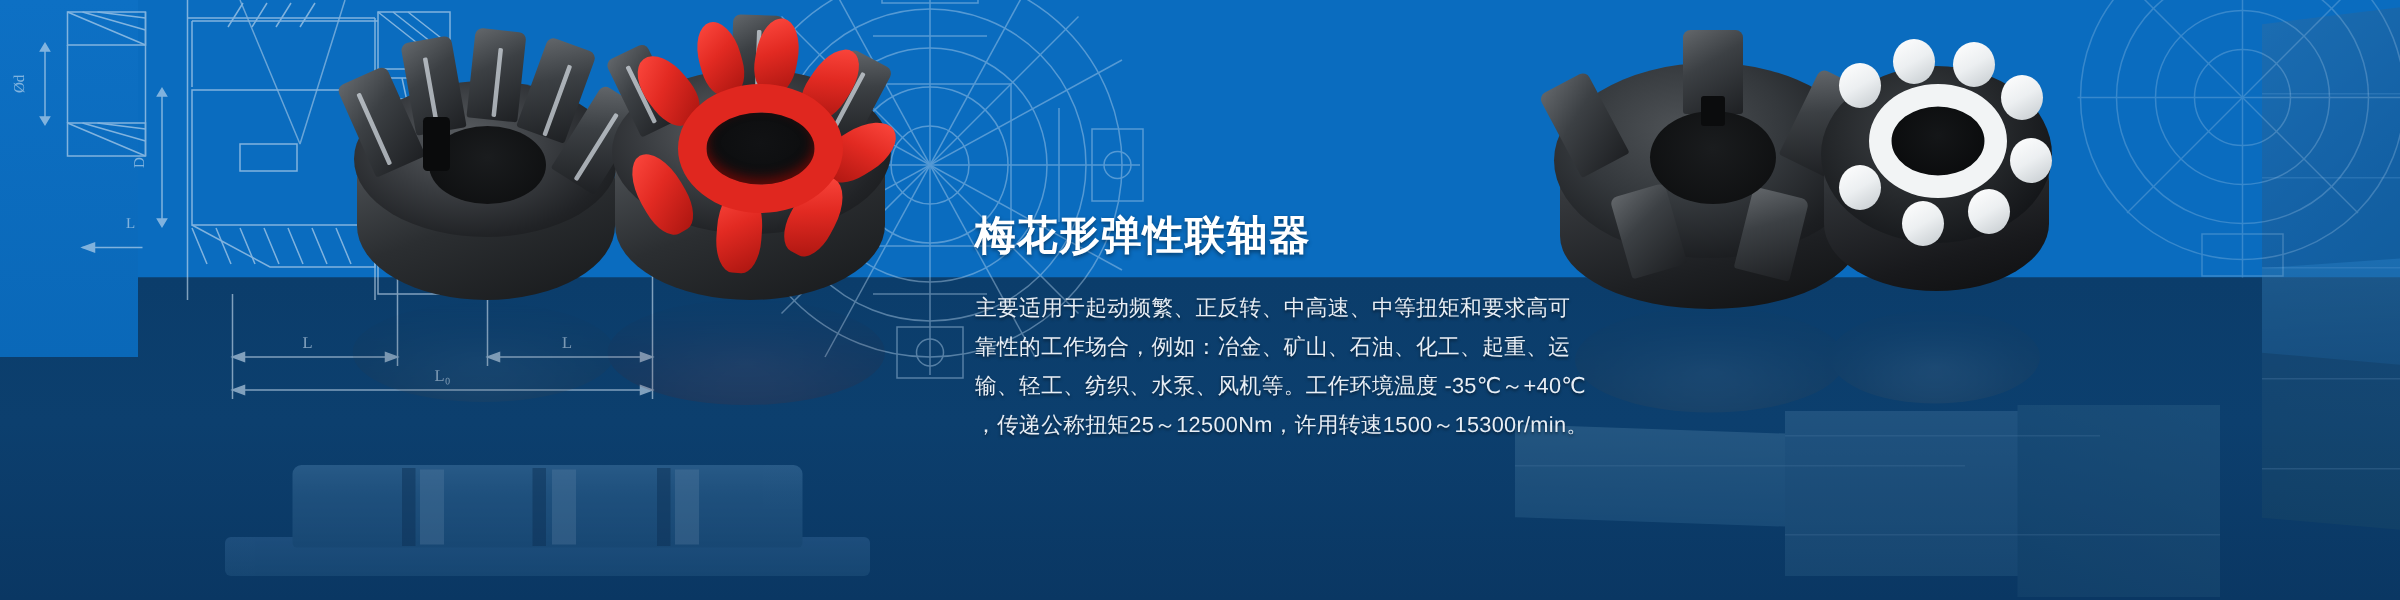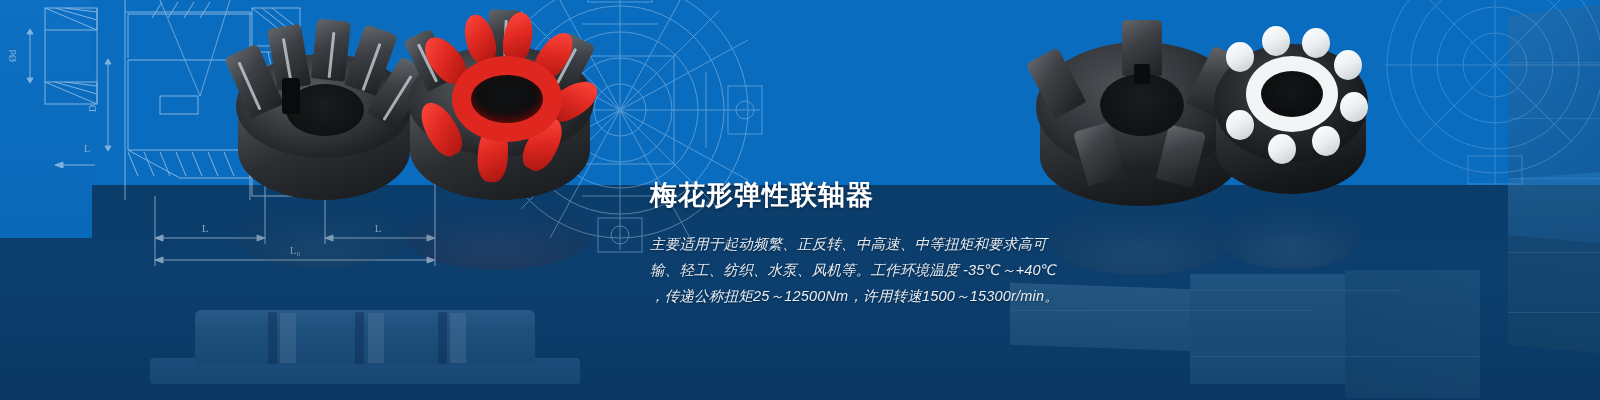--- a/index.html
+++ b/index.html
@@ -214,39 +214,38 @@
     border-radius:50%;
   }
   .refl-left .r-b{
     position:absolute; left:170px; top:6px; width:185px; height:70px;
     background:radial-gradient(ellipse at 50% 40%, #b14a42 0%, #6a2420 50%, #231517 100%);
     border-radius:50%;
   }
 
   
   .copy{
-    position:absolute; left:650px; top:140px; width:430px;margin-top:38px;
+    position:absolute; left:650px; top:140px; width:430px;
   }
   .headline{
     color:#ffffff;
     font-size:27px;
     font-weight:bold;
     letter-spacing:1px;
     line-height:34px;
     text-shadow:0 1px 3px rgba(0,0,0,.45);
     white-space:nowrap;
   }
   .body-copy{
     margin-top:19px;
     color:#e8eef5;
     font-size:14.5px;
     line-height:26px;
     letter-spacing:.2px;
     text-shadow:0 1px 2px rgba(0,0,0,.5);
-    font-style:italic;
   }
   .body-copy p{ margin:0; }
 </style>
 </head>
 <body>
 
 <div id="banner">
 
   <div class="bg-bright"></div>
   <div class="bg-dark"></div>
@@ -492,18 +491,19 @@
   </div>
   <div class="refl">
     <div class="r-a"></div>
       <div class="r-b"></div>
   </div>
 
   <div class="copy">
     <div class="headline">梅花形弹性联轴器</div>
     <div class="body-copy">
       <p>主要适用于起动频繁、正反转、中高速、中等扭矩和要求高可</p>
+      <p>靠性的工作场合，例如：冶金、矿山、石油、化工、起重、运</p>
       <p>输、轻工、纺织、水泵、风机等。工作环境温度 -35℃～+40℃</p>
       <p>，传递公称扭矩25～12500Nm，许用转速1500～15300r/min。</p>
     </div>
   </div>
 
 </div>
 
 </body></html>

